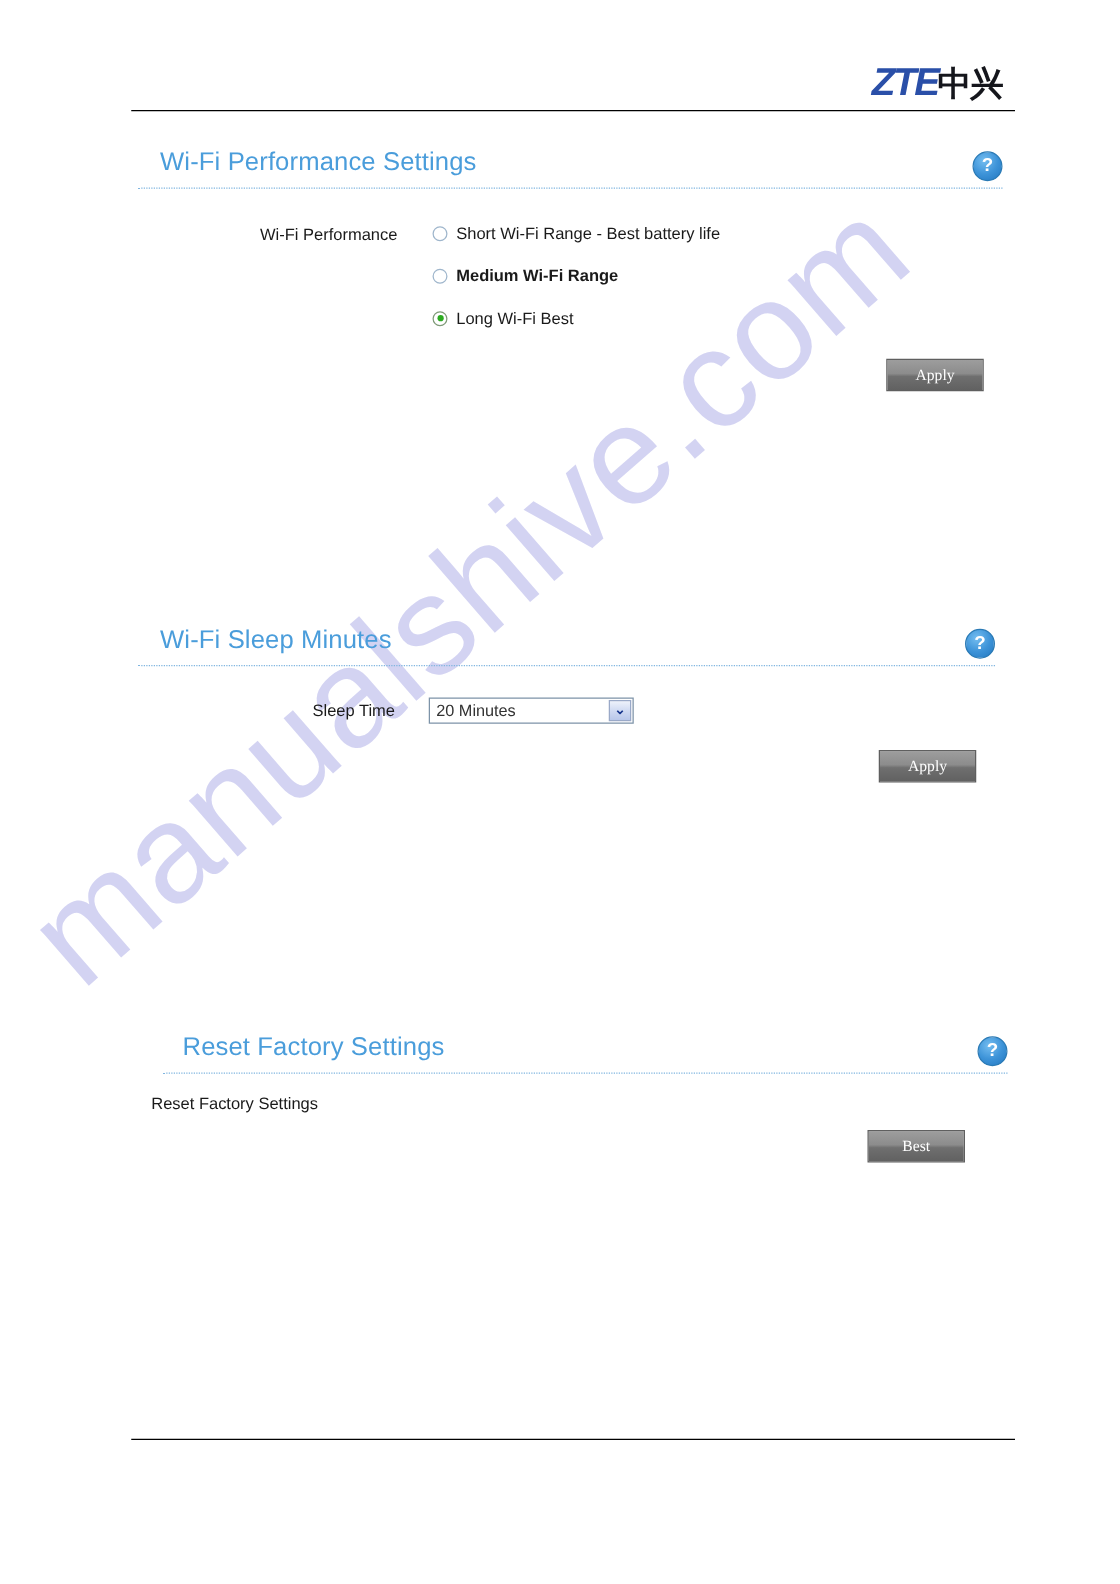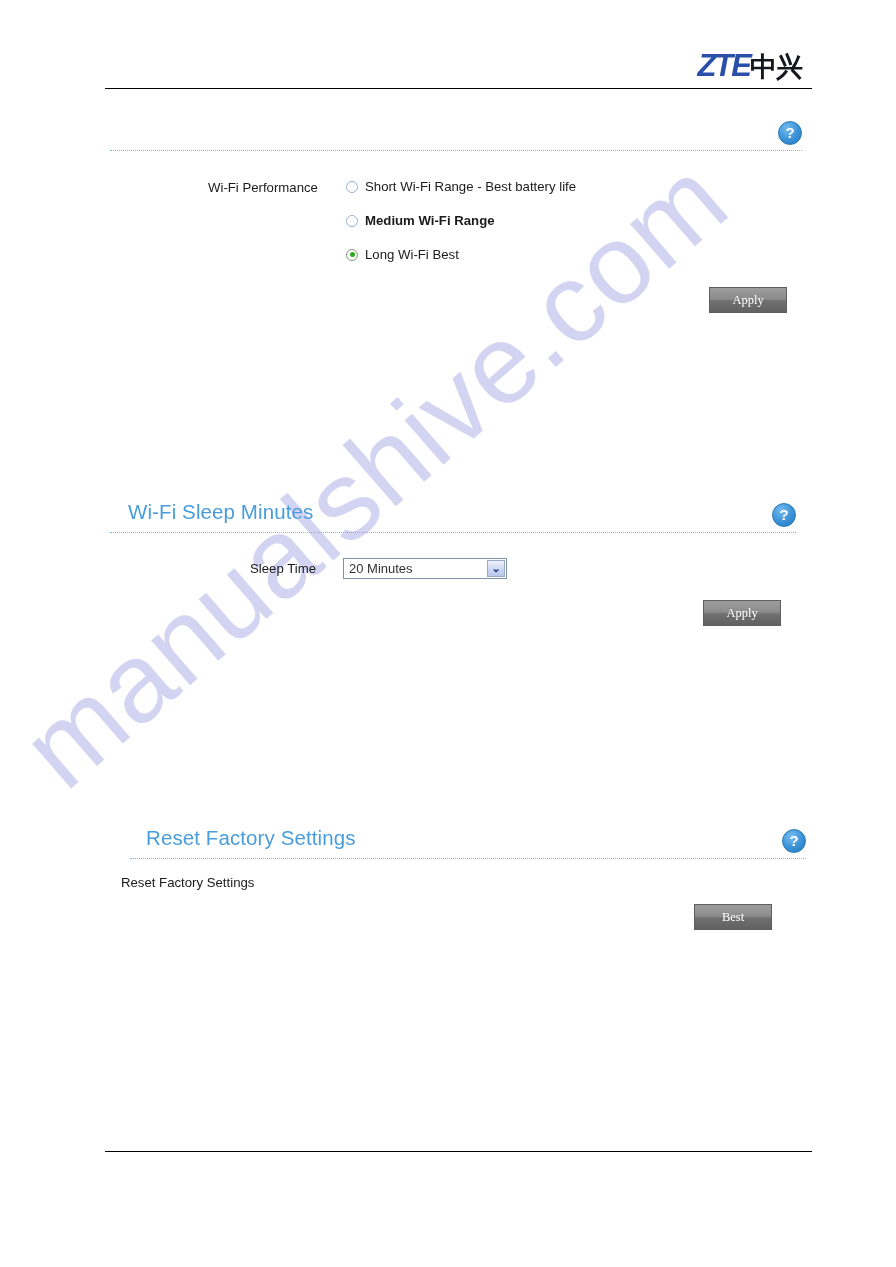--- a/index.html
+++ b/index.html
@@ -246,20 +246,21 @@
 <div class="page">
 
   <div class="logo">
     <span class="lat">ZTE</span><span class="cjk">中兴</span>
   </div>
 
   <div class="rule-top"></div>
 
   <div class="section" style="top:118px;">
     <div class="section-head">
+      <div class="section-title" style="left:128px;">Wi-Fi Performance Settings</div>
       <div class="help-icon" style="left:778px;">?</div>
       <div class="dotted-rule" style="left:110px; top:32px; width:692px;"></div>
     </div>
 
     <div class="field-label" style="left:208px; top:62px;">Wi-Fi Performance</div>
 
     <div class="radio-row" style="left:346px; top:61px;">
       <span class="radio"></span>
       <span class="radio-label">Short Wi-Fi Range - Best battery life</span>
     </div>

